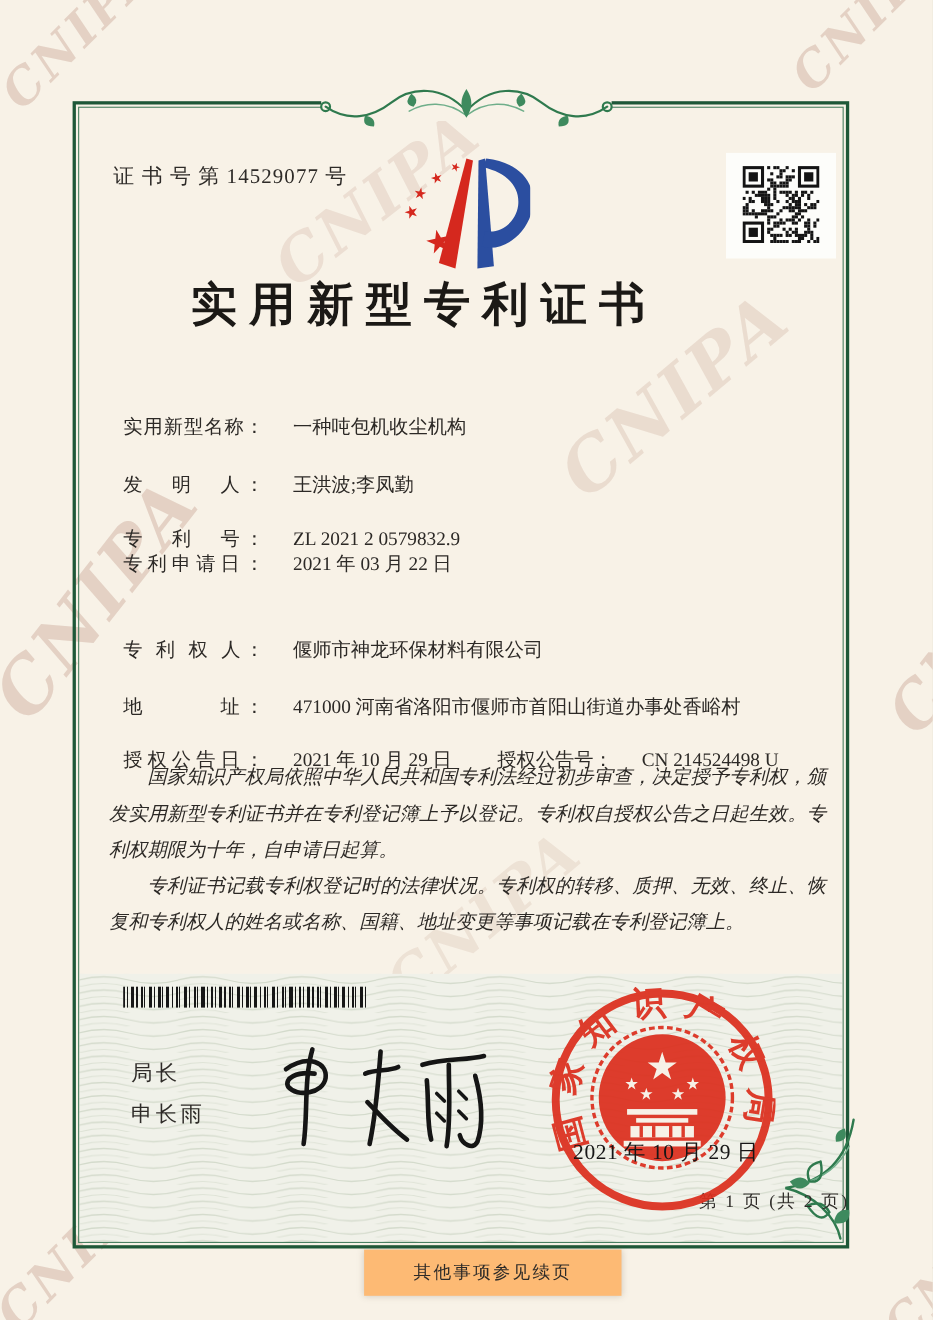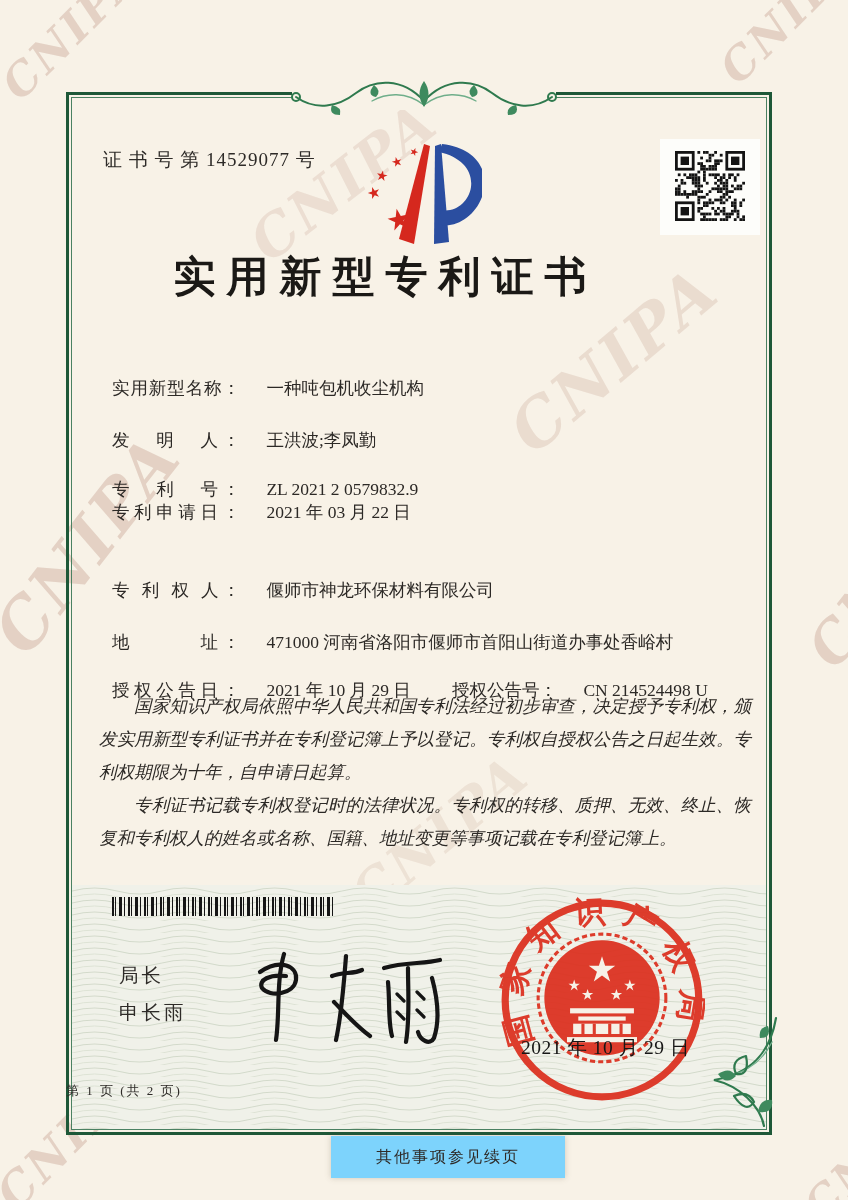--- a/index.html
+++ b/index.html
@@ -44,23 +44,23 @@
   
   .barcode{position:absolute;left:112px;top:897px;width:224px;height:19px;z-index:4;
     background:repeating-linear-gradient(90deg,#161616 0 2px,transparent 2px 3px,#161616 3px 4px,
       transparent 4px 7px,#161616 7px 10px,transparent 10px 12px,#161616 12px 13px,transparent 13px 16px);}
   .signoff-role{position:absolute;left:119px;top:962px;font-size:19.5px;letter-spacing:3px;z-index:4;}
   .signoff-name{position:absolute;left:119px;top:999px;font-size:19.5px;letter-spacing:3px;z-index:4;}
   .signature{position:absolute;left:246px;top:942px;width:212px;height:106px;z-index:4;}
   .seal{position:absolute;left:499px;top:897px;width:206px;height:206px;z-index:5;opacity:.93;}
   .seal-date{position:absolute;left:521px;top:1034px;width:185px;font-size:19.5px;letter-spacing:.5px;
              color:#161616;z-index:6;white-space:nowrap;}
-  .page-num{position:absolute;left:66px;top:1082px;width:706px;text-align:left;font-size:13px;
+  .page-num{position:absolute;left:66px;top:1082px;width:706px;text-align:right;font-size:16px;
             letter-spacing:2px;z-index:4;}
-  .note-box{position:absolute;left:331px;top:1136px;width:234px;height:42px;background:#7dd3fc;
+  .note-box{position:absolute;left:331px;top:1136px;width:234px;height:42px;background:#fdba74;
             box-shadow:0 0 6px rgba(90,80,60,.25);display:flex;align-items:center;justify-content:center;
             font-size:16px;letter-spacing:2px;z-index:4;}
 </style>
 </head>
 <body>
 
 <div class="page">
 
   <span class="wm wm1">CNIPA</span>
   <span class="wm wm2">CNIPA</span>

